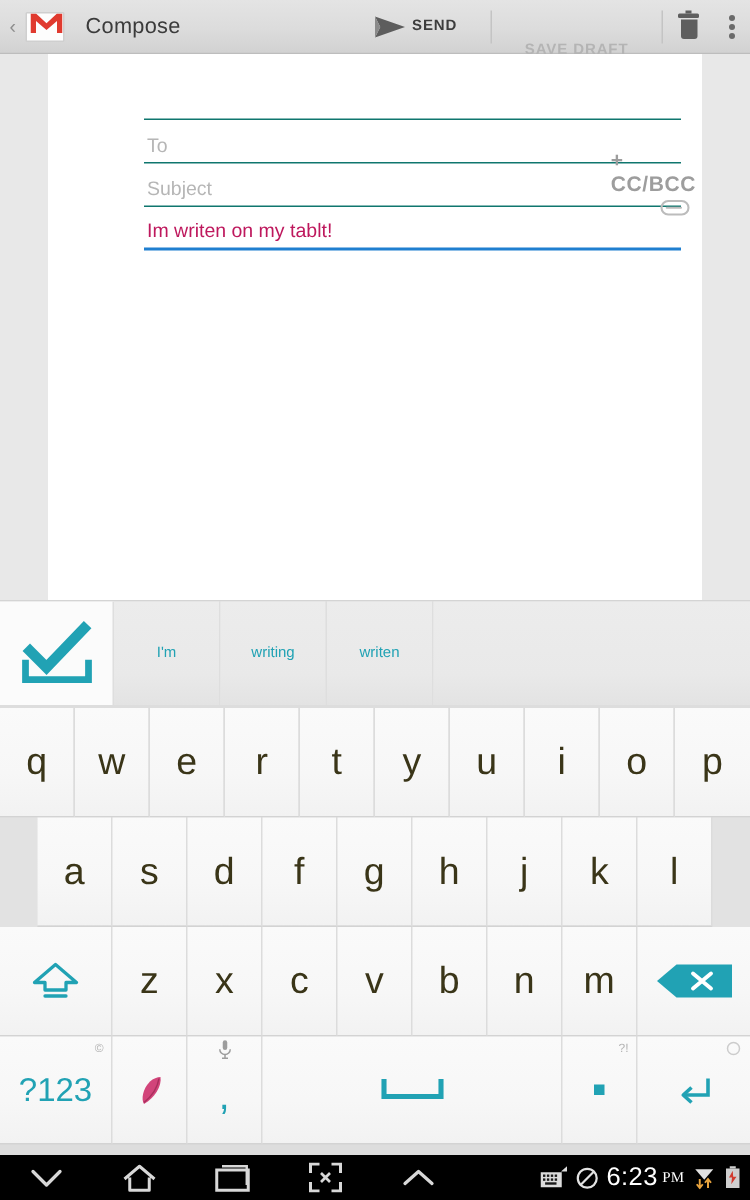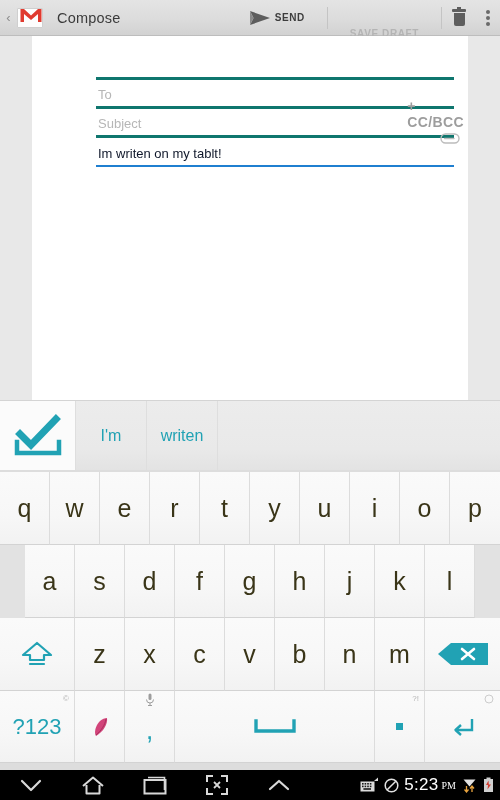--- a/index.html
+++ b/index.html
@@ -70,26 +70,26 @@
   .page-bg{
     position:absolute; left:0; top:36px; width:500px; height:364px; background:#e8e8e8;
   }
   .compose-card{
     position:absolute; left:32px; top:36px; width:436px; height:364px;
     background:#ffffff;
   }
   .fields{ padding:22px 14px 0 64px; position:relative; }
   .field-row{
     position:relative; height:29px; margin-bottom:0;
-    border-bottom:3px solid #0f766e;
+    border-bottom:1px solid #0f766e;
   }
   .field-row.first{ height:22px; }
   .field-row.focused{ border-bottom:2px solid #1f7fd0; }
   .field-text{
-    position:absolute; left:2px; bottom:4px; font-size:13px; color:#0f172a;
+    position:absolute; left:2px; bottom:4px; font-size:13px; color:#be185d;
   }
   .field-text.ph{ color:#b6b6b6; }
   .side-col{
     position:absolute; right:0; top:22px; width:52px;
   }
   .ccbcc{
     position:absolute; right:4px; top:40px;
     font-size:14px; font-weight:bold; color:#9d9d9d; letter-spacing:.4px;
   }
   .clip{
@@ -102,21 +102,21 @@
     background:#e9e9e9; border-top:1px solid #d4d4d4;
     display:flex; align-items:stretch;
   }
   .sug-check{
     width:76px; background:#fbfbfb; display:flex; align-items:center;
     justify-content:center; border-right:1px solid #dedede;
   }
   .check-ico{ width:50px; height:44px; }
   .sug-word{
     width:71px; display:flex; align-items:center; justify-content:center;
-    color:#21a2b4; font-size:16px; border-right:1px solid #dedede;
+    color:#21a2b4; font-size:10px; border-right:1px solid #dedede;
     background:linear-gradient(to bottom,#ececec 0%,#e9e9e9 70%,#e3e3e3 100%);
   }
   .sug-fill{ flex:1; background:linear-gradient(to bottom,#ececec 0%,#e9e9e9 70%,#e3e3e3 100%); }
 
   
   .keyboard{
     position:absolute; left:0; top:470px; width:500px; height:300px;
     background:#dddddd; padding-top:2px;
   }
   .krow{ display:flex; height:73px; }
@@ -232,20 +232,21 @@
   </div>
 
   <div class="suggest">
     <div class="sug-check">
       <svg class="check-ico" viewBox="0 0 50 44" xmlns="http://www.w3.org/2000/svg">
         <path d="M7 20 L18 31 L43 5" fill="none" stroke="#21a2b4" stroke-width="7" stroke-linecap="square"></path>
         <path d="M4 28 V39 H46 V28" fill="none" stroke="#21a2b4" stroke-width="4.5" stroke-linecap="square"></path>
       </svg>
     </div>
     <div class="sug-word">I'm</div>
+    <div class="sug-word">writing</div>
     <div class="sug-word">writen</div>
     <div class="sug-fill"></div>
   </div>
 
   <div class="keyboard">
 
     <div class="krow">
       <div class="key" style="width:50px">q</div>
       <div class="key" style="width:50px">w</div>
       <div class="key" style="width:50px">e</div>
@@ -377,21 +378,21 @@
           <rect x="7.2" y="8.6" width="1.6" height="1.6"></rect>
             <rect x="9.8" y="8.6" width="1.6" height="1.6"></rect>
           <rect x="3.4" y="11.2" width="7.6" height="1.6"></rect>
         </g>
         <path d="M14 4 L18 0.5 L18 4 Z" fill="#dcdcdc"></path>
       </svg>
       <svg width="15" height="15" viewBox="0 0 15 15" xmlns="http://www.w3.org/2000/svg">
         <circle cx="7.5" cy="7.5" r="6.3" fill="none" stroke="#e2e2e2" stroke-width="1.5"></circle>
         <path d="M3.2 11.8 L11.8 3.2" stroke="#e2e2e2" stroke-width="1.5"></path>
       </svg>
-      <span class="clock">5:23</span>
+      <span class="clock">6:23</span>
       <span class="ampm">PM</span>
       <svg width="17" height="16" viewBox="0 0 17 16" xmlns="http://www.w3.org/2000/svg">
         <path d="M8.5 9.5 L14.5 2.5 L2.5 2.5 Z" fill="#e2e2e2"></path>
         <path d="M5.5 9 V15 M3.5 12.5 L5.5 15 L7.5 12.5" stroke="#e8a33d" stroke-width="1.3" fill="none"></path>
         <path d="M11 15 V9 M9 11.5 L11 9 L13 11.5" stroke="#e8a33d" stroke-width="1.3" fill="none"></path>
       </svg>
       <svg width="11" height="16" viewBox="0 0 11 16" xmlns="http://www.w3.org/2000/svg">
         <rect x="3.5" y="0.5" width="4" height="1.5" fill="#cfcfcf"></rect>
         <rect x="1" y="2" width="9" height="13" fill="#cfcfcf"></rect>
         <path d="M5.5 3.5 L3 8 H5 L4.5 12.5 L8 7.5 H5.8 Z" fill="#d13b2f"></path>

